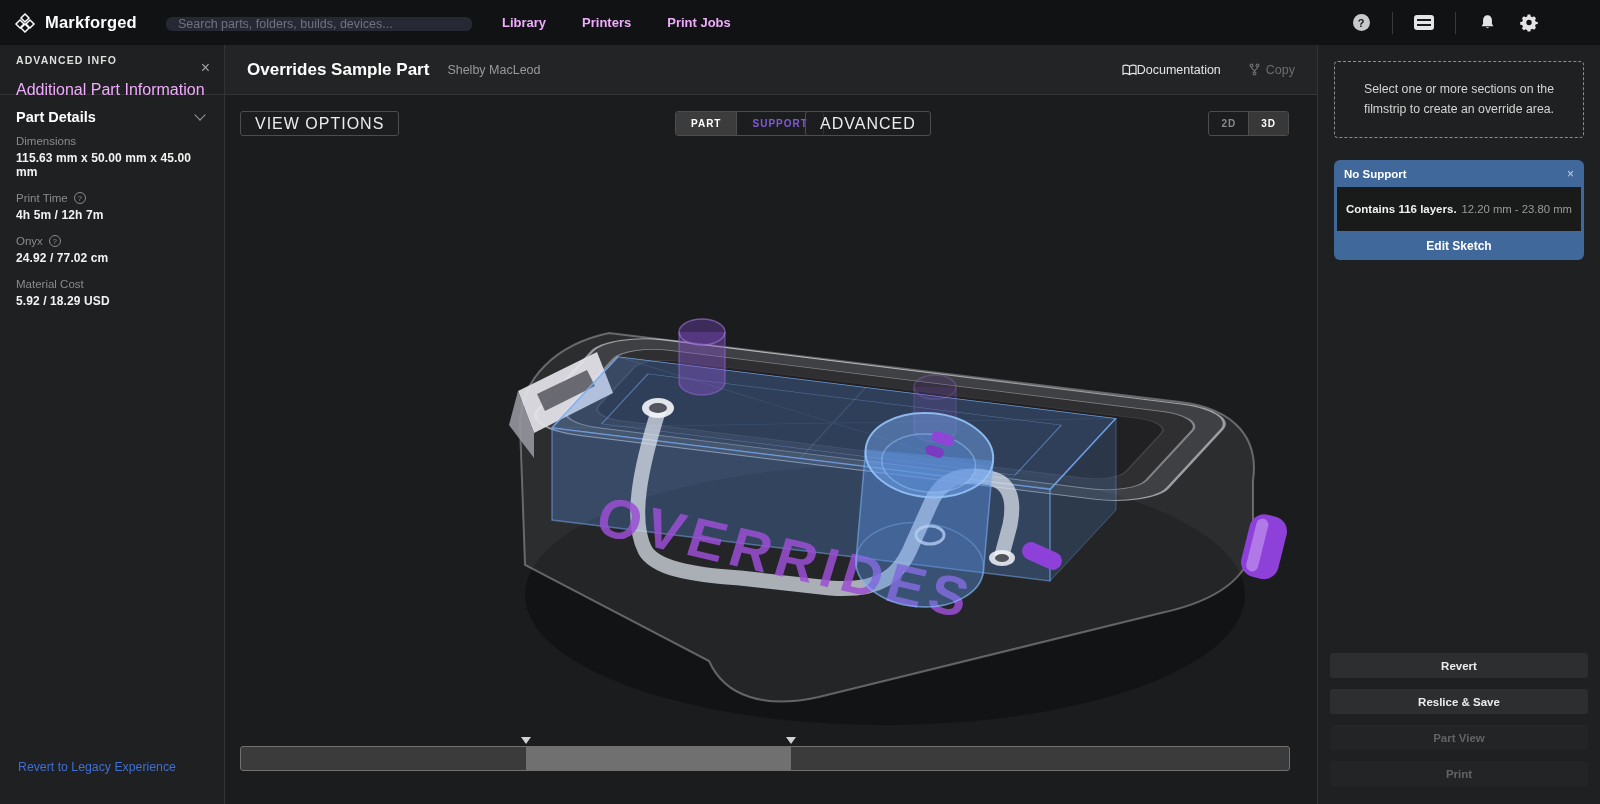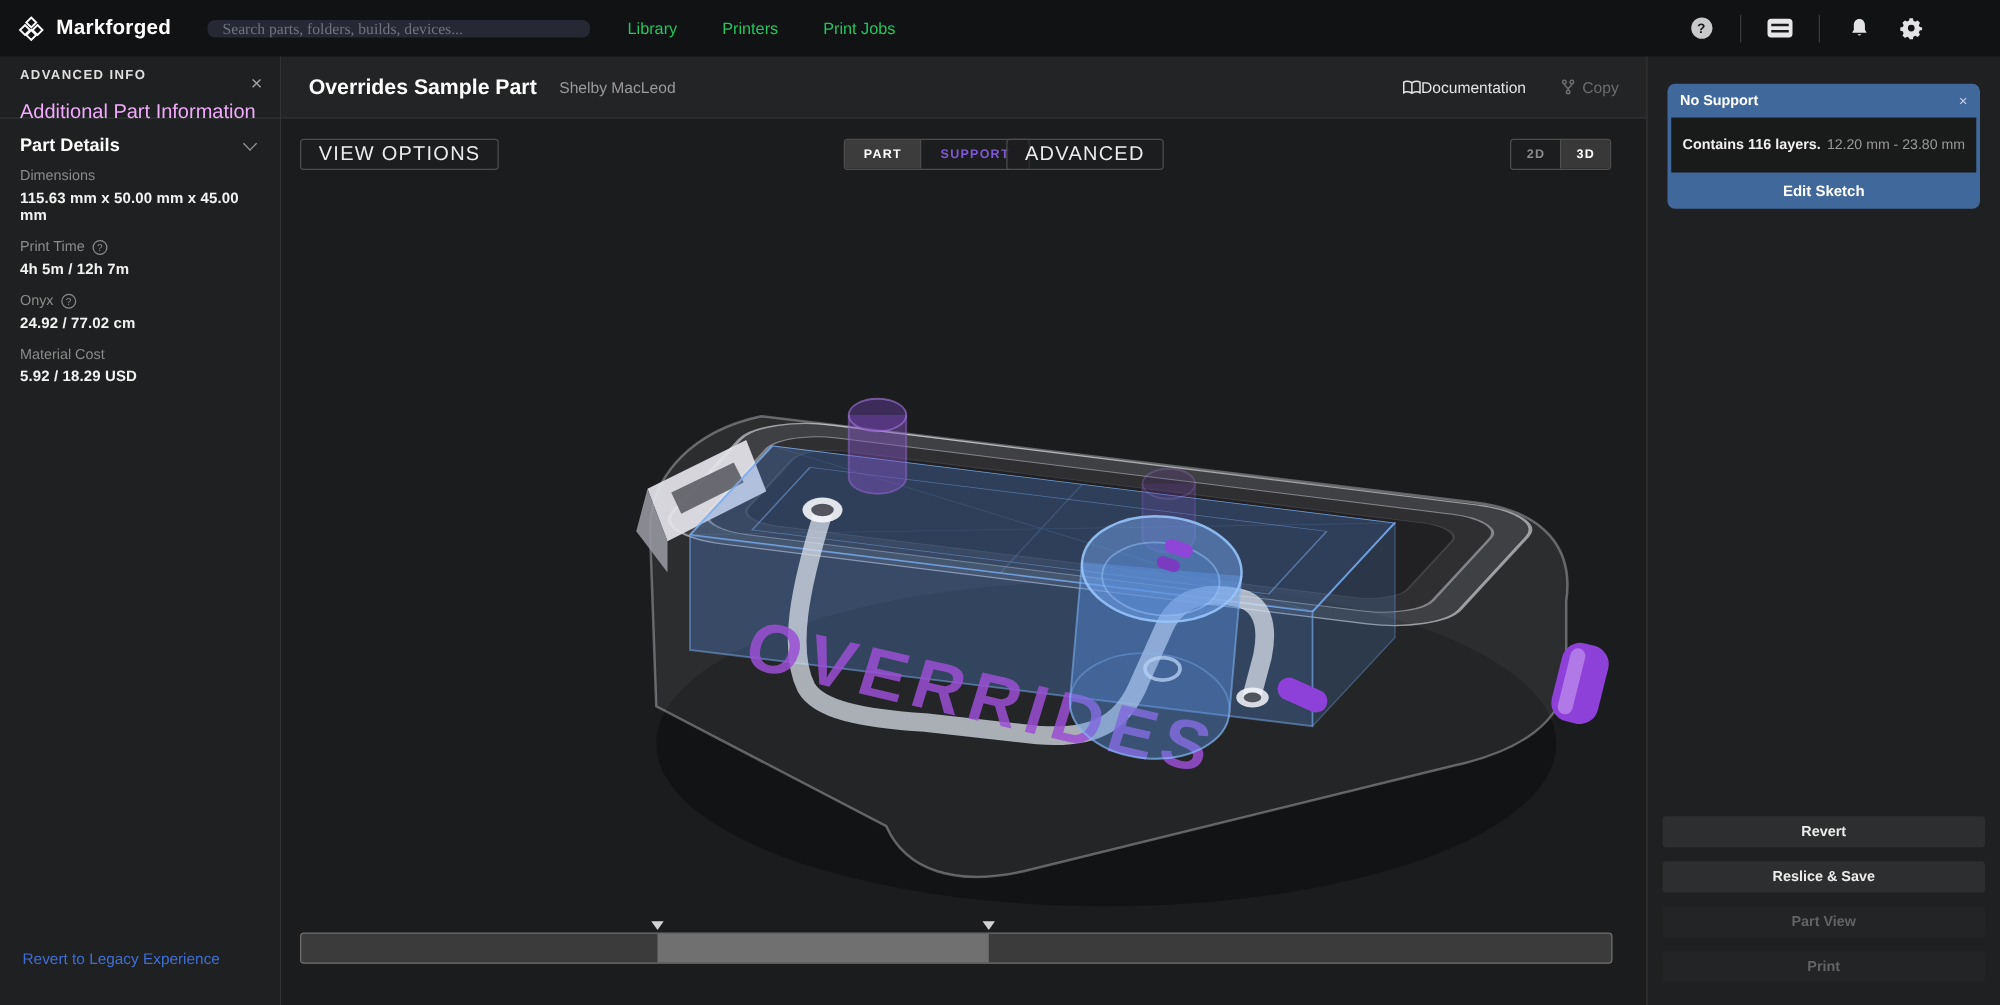--- a/index.html
+++ b/index.html
@@ -6,24 +6,24 @@
   html,body { width:1600px; height:804px; overflow:hidden; background:#161616;
     font-family:"Liberation Sans", sans-serif; color:#e8e8e8; }
 
   
   .topbar { position:absolute; top:0; left:0; right:0; height:45px; background:#111214;
     display:flex; align-items:center; z-index:50; }
   .brand { display:flex; align-items:center; gap:9px; padding:0 14px; min-width:160px; }
   .brand-name { font-size:16.5px; font-weight:700; color:#fff; letter-spacing:.2px; }
   .search-wrap { margin-left:6px; }
   .search-wrap input { width:306px; height:14px; background:#262833; border:none; border-radius:6px;
-    color:#22c55e; padding:0 12px; font-size:12.5px; font-family:Liberation Serif, serif; outline:none; }
+    color:#22c55e; padding:0 12px; font-size:12.5px; font-family:Liberation Sans, sans-serif; outline:none; }
   .search-wrap input::placeholder { color:#70737f; }
   .topnav { display:flex; gap:36px; margin-left:30px; }
-  .topnav span { font-size:13px; color:#22c55e; font-weight:400; cursor:pointer; }
+  .topnav span { font-size:13px; color:#f0abfc; font-weight:700; cursor:pointer; }
   .top-icons { margin-left:auto; display:flex; align-items:center; gap:20px; padding-right:22px; }
   .tb-divider { width:1px; height:22px; background:#3a3a3c; }
   .icon-btn { display:flex; align-items:center; justify-content:center; width:22px; height:22px; cursor:pointer; }
   .help-circ { width:17px; height:17px; border-radius:50%; background:#c9c9cc; color:#16161a;
     font-size:11px; font-weight:700; display:flex; align-items:center; justify-content:center; }
   .card-icon { width:20px; height:15px; border-radius:3px; background:#e6e6e8; position:relative; }
   .card-icon::before, .card-icon::after { content:""; position:absolute; left:3px; right:3px; height:2.5px; background:#191a1c; }
   .card-icon::before { top:3.5px; } .card-icon::after { top:8.5px; }
   .burger { width:18px; height:13px; display:flex; flex-direction:column; justify-content:space-between; }
   .burger i { height:2.6px; background:#d9d9db; border-radius:1px; }
@@ -307,20 +307,21 @@
 
     <div class="fs-track">
       <div class="fs-selected"></div>
       <div class="fs-marker fs-m1"></div>
       <div class="fs-marker fs-m2"></div>
     </div>
   </div>
 </div>
 
 <div class="right-panel">
+  <div class="rp-hint">Select one or more sections on the filmstrip to create an override area.</div>
 
   <div class="ov-card">
     <div class="ov-card-head">
       <span class="ov-card-title">No Support</span>
       <span class="ov-card-close">×</span>
     </div>
     <div class="ov-card-body">
       <span class="ov-layers">Contains 116 layers.</span>
       <span class="ov-range">12.20 mm - 23.80 mm</span>
     </div>

